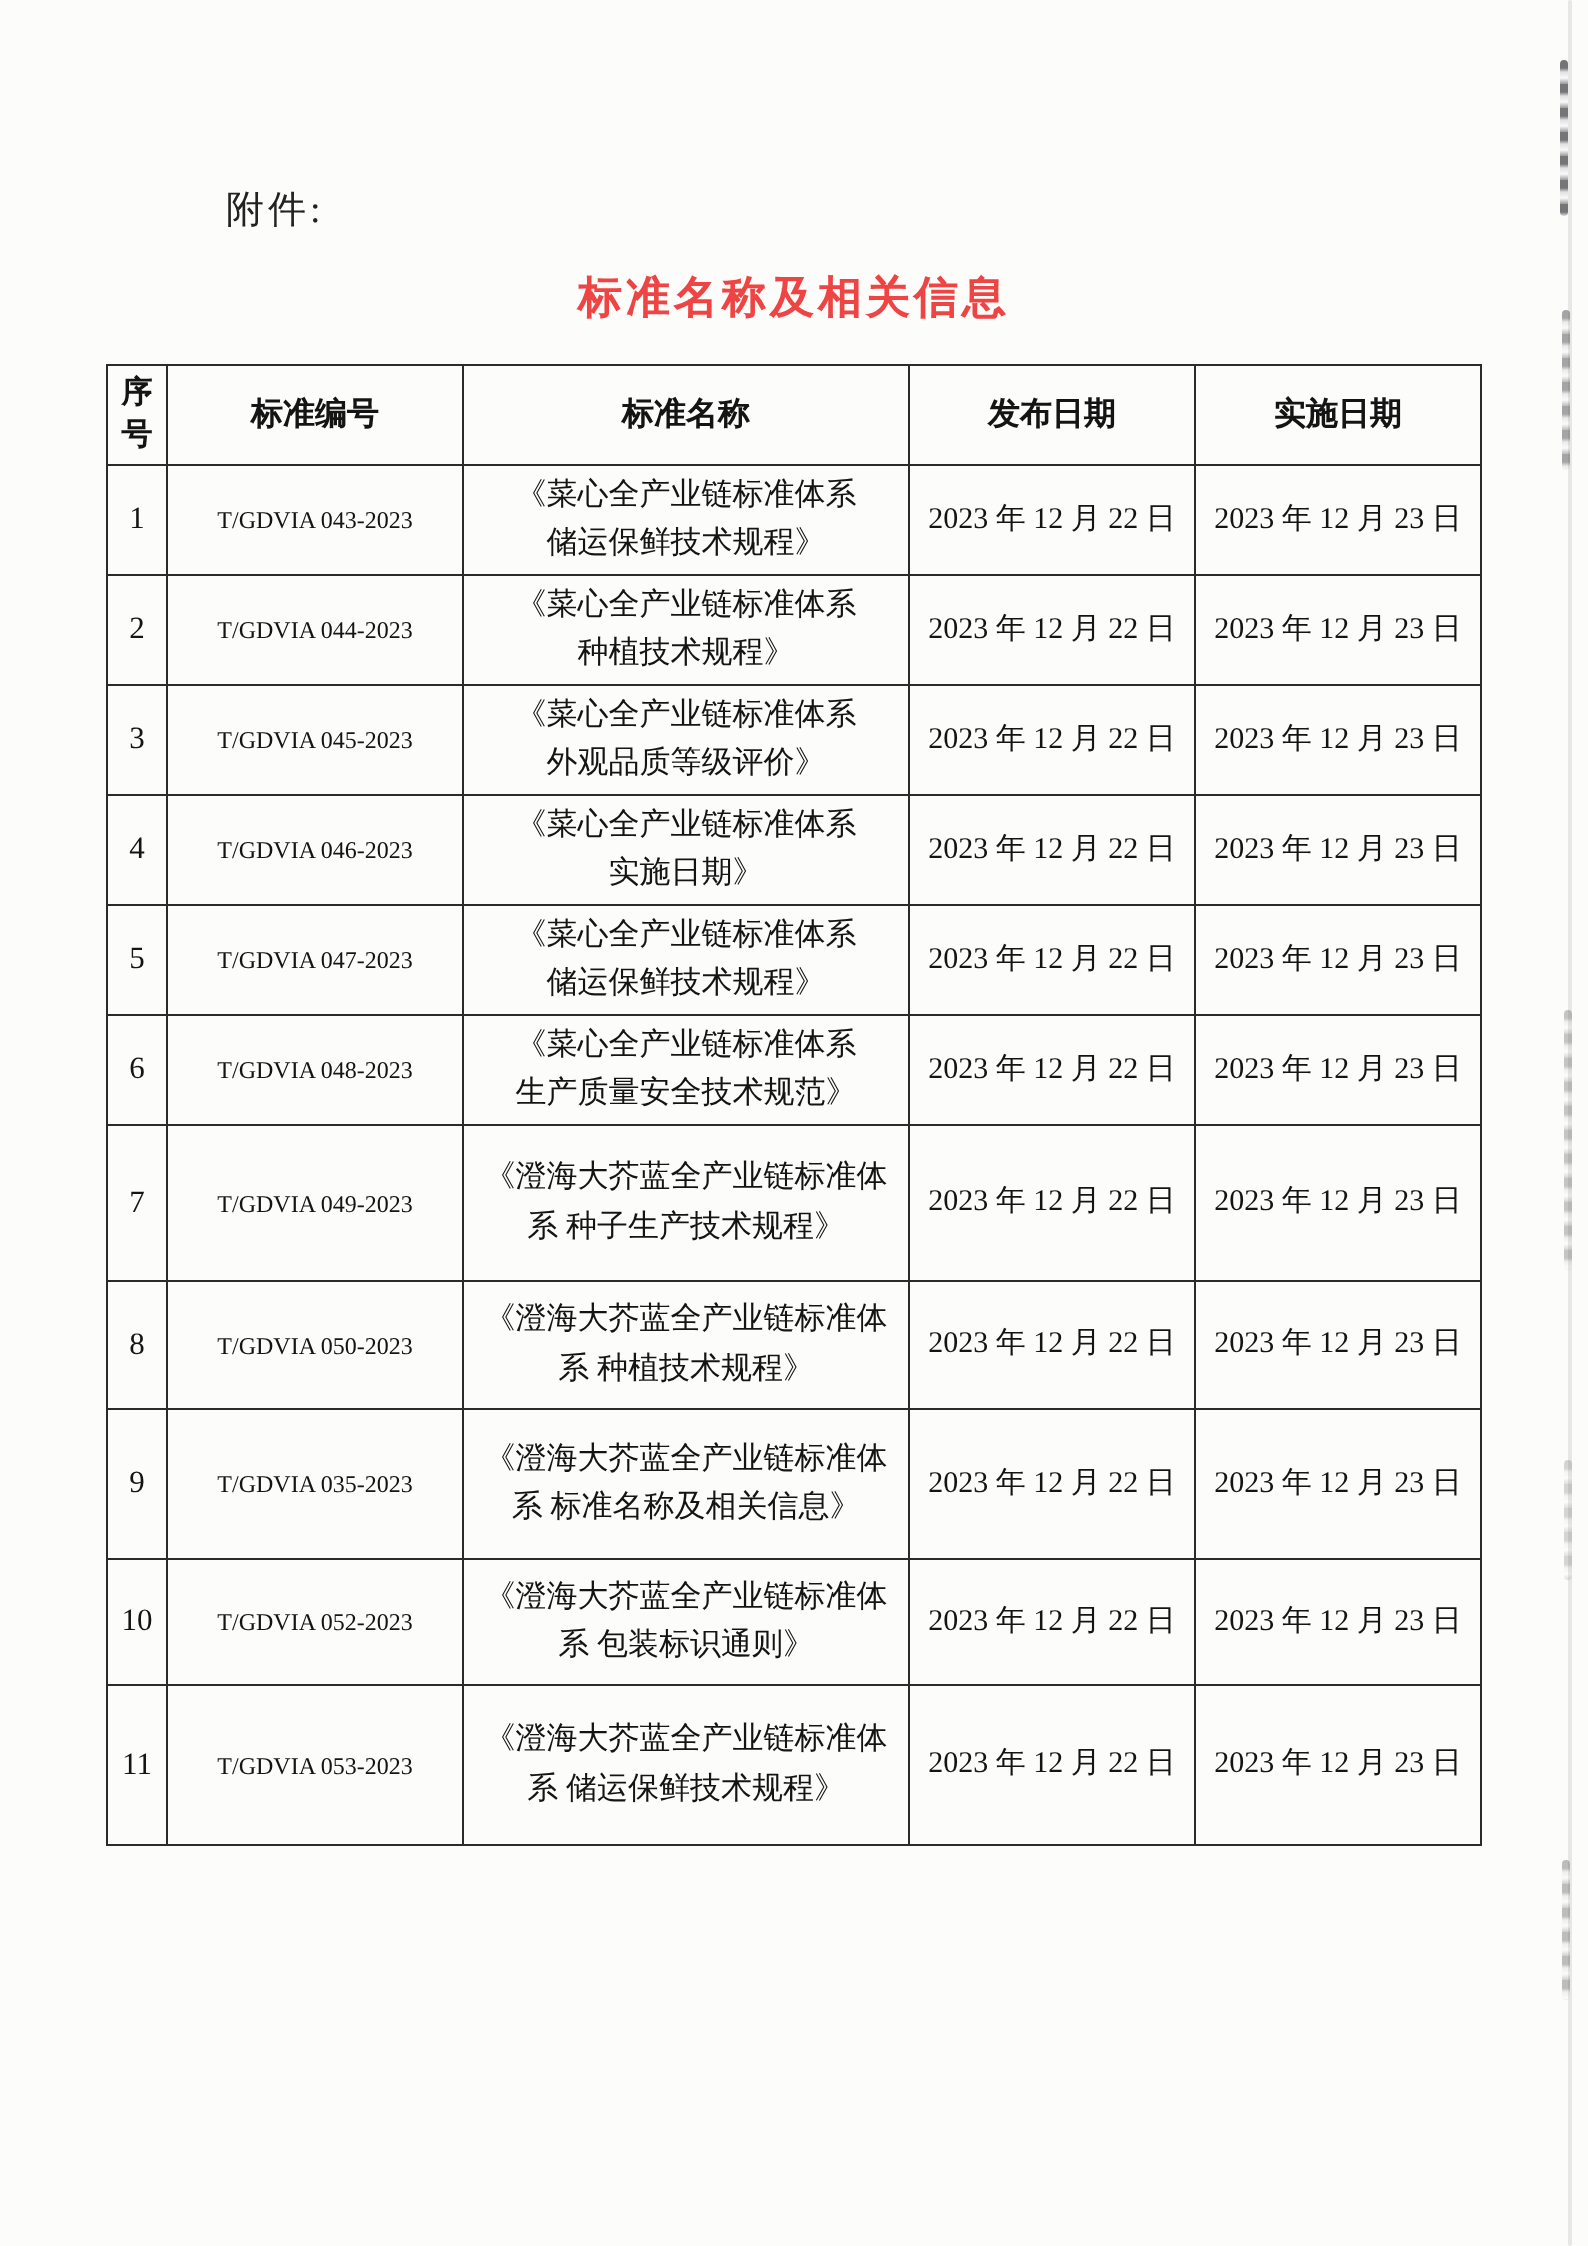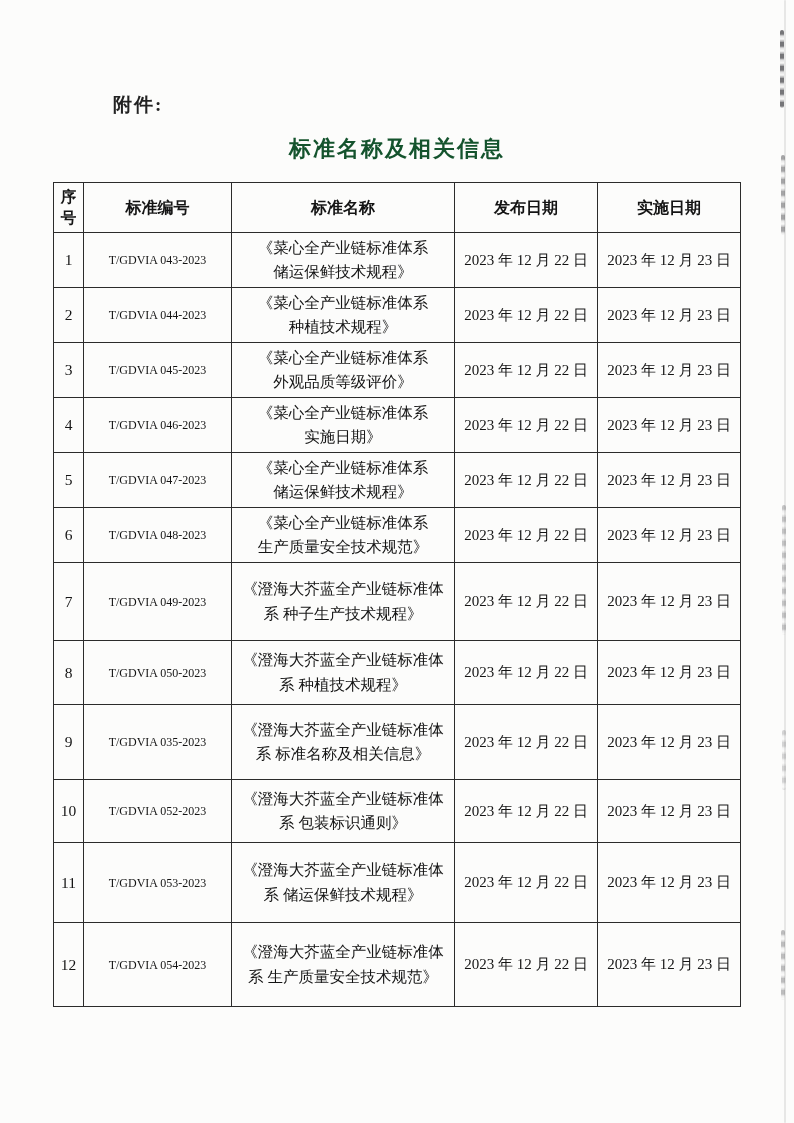--- a/index.html
+++ b/index.html
@@ -15,33 +15,32 @@
     color: #1b1b1b;
     overflow: hidden;
   }
   .attachment-label {
     position: absolute;
     left: 113px;
     top: 92px;
     font-size: 19px;
     letter-spacing: 2px;
     color: #222;
-    font-weight: bold;
   }
   .doc-title {
     position: absolute;
     left: 0;
     top: 134px;
     width: 794px;
     text-align: center;
     font-family: "Liberation Sans", sans-serif;
     font-weight: bold;
     font-size: 22px;
     letter-spacing: 2px;
-    color: #14532d;
+    color: #ef4444;
   }
   table.std-table {
     position: absolute;
     left: 53px;
     top: 182px;
     width: 687px;
     border-collapse: collapse;
     table-layout: fixed;
     font-size: 15.5px;
     color: #141414;
@@ -238,30 +237,20 @@
       <td>11</td>
       <td class="code-cell">T/GDVIA 053-2023</td>
       <td class="name-cell">
         <div>《澄海大芥蓝全产业链标准体</div>
         <div>系 储运保鲜技术规程》</div>
       </td>
       <td class="date-cell">2023 年 12 月 22 日</td>
       <td class="date-cell">2023 年 12 月 23 日</td>
     </tr>
 
-    <tr class="h84">
-      <td>12</td>
-      <td class="code-cell">T/GDVIA 054-2023</td>
-      <td class="name-cell">
-        <div>《澄海大芥蓝全产业链标准体</div>
-        <div>系 生产质量安全技术规范》</div>
-      </td>
-      <td class="date-cell">2023 年 12 月 22 日</td>
-      <td class="date-cell">2023 年 12 月 23 日</td>
-    </tr>
   </tbody>
 </table>
 
 <div class="scan-artifact art-1"></div>
 <div class="scan-artifact art-2"></div>
 <div class="scan-artifact art-3"></div>
 <div class="scan-artifact art-4"></div>
 <div class="scan-artifact art-5"></div>
 <div class="scan-artifact art-6"></div>
 

